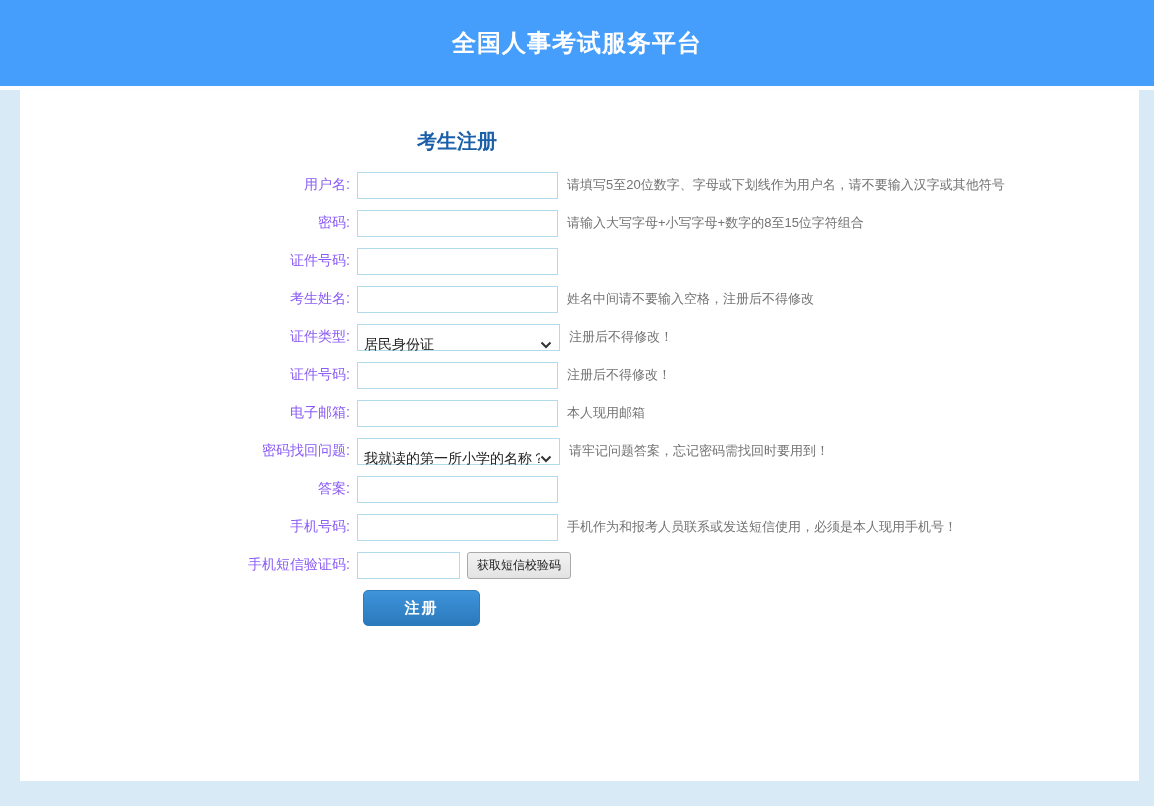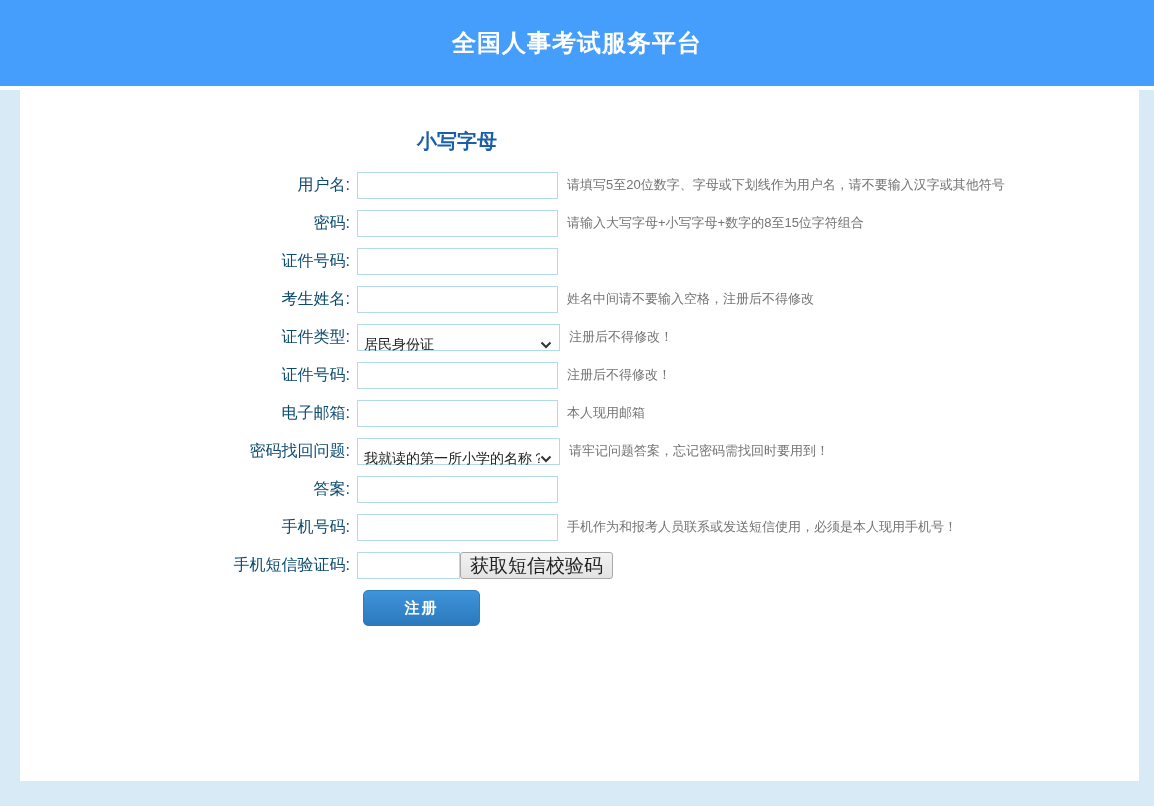--- a/index.html
+++ b/index.html
@@ -40,22 +40,22 @@
   }
   .row {
     display: flex;
     align-items: center;
     height: 38px;
   }
   .row-label {
     width: 330px;
     flex-shrink: 0;
     text-align: right;
-    font-size: 16px;
-    color: #0c4a6e;
+    font-size: 14px;
+    color: #8b5cf6;
     padding-left: 40px;
   }
   .ctl { margin-left: 7px; }
   input.text {
     width: 201px;
     height: 27px;
     border: 1px solid #b2dbeb;
     padding: 0 5px;
     font-size: 14px;
     color: #222;
@@ -77,26 +77,27 @@
   }
   .sel-text { flex: 1; white-space: nowrap; overflow: hidden; }
   .chev { display: flex; align-items: center; }
   .hint {
     margin-left: 9px;
     font-size: 13px;
     color: #737373;
     white-space: nowrap;
   }
   .sms-btn {
+    margin-left: 7px;
     height: 27px;
     padding: 0 9px;
     background: linear-gradient(#f2f2f2, #e3e3e3);
     border: 1px solid #a9a9a9;
     border-radius: 3px;
-    font-size: 19px;
+    font-size: 12px;
     color: #222222;
     font-family: inherit;
     cursor: pointer;
   }
   .submit-btn {
     display: block;
     margin: 6px 0 0 343px;
     width: 117px;
     height: 36px;
     background: linear-gradient(#3f94da, #2b79bd);
@@ -114,21 +115,21 @@
 <body>
 
 <div class="header">
   <div class="header-title">全国人事考试服务平台</div>
 </div>
 
 <div class="top-strip"></div>
 
 <div class="panel">
 
-  <div class="form-title">小写字母</div>
+  <div class="form-title">考生注册</div>
 
   <div class="row">
     <span class="row-label">用户名:</span>
     <input class="text ctl" type="text" value="" style="">
     <span class="hint">请填写5至20位数字、字母或下划线作为用户名，请不要输入汉字或其他符号</span>
   </div>
 
   <div class="row">
     <span class="row-label">密码:</span>
     <input class="text ctl" type="password" value="" style="">

